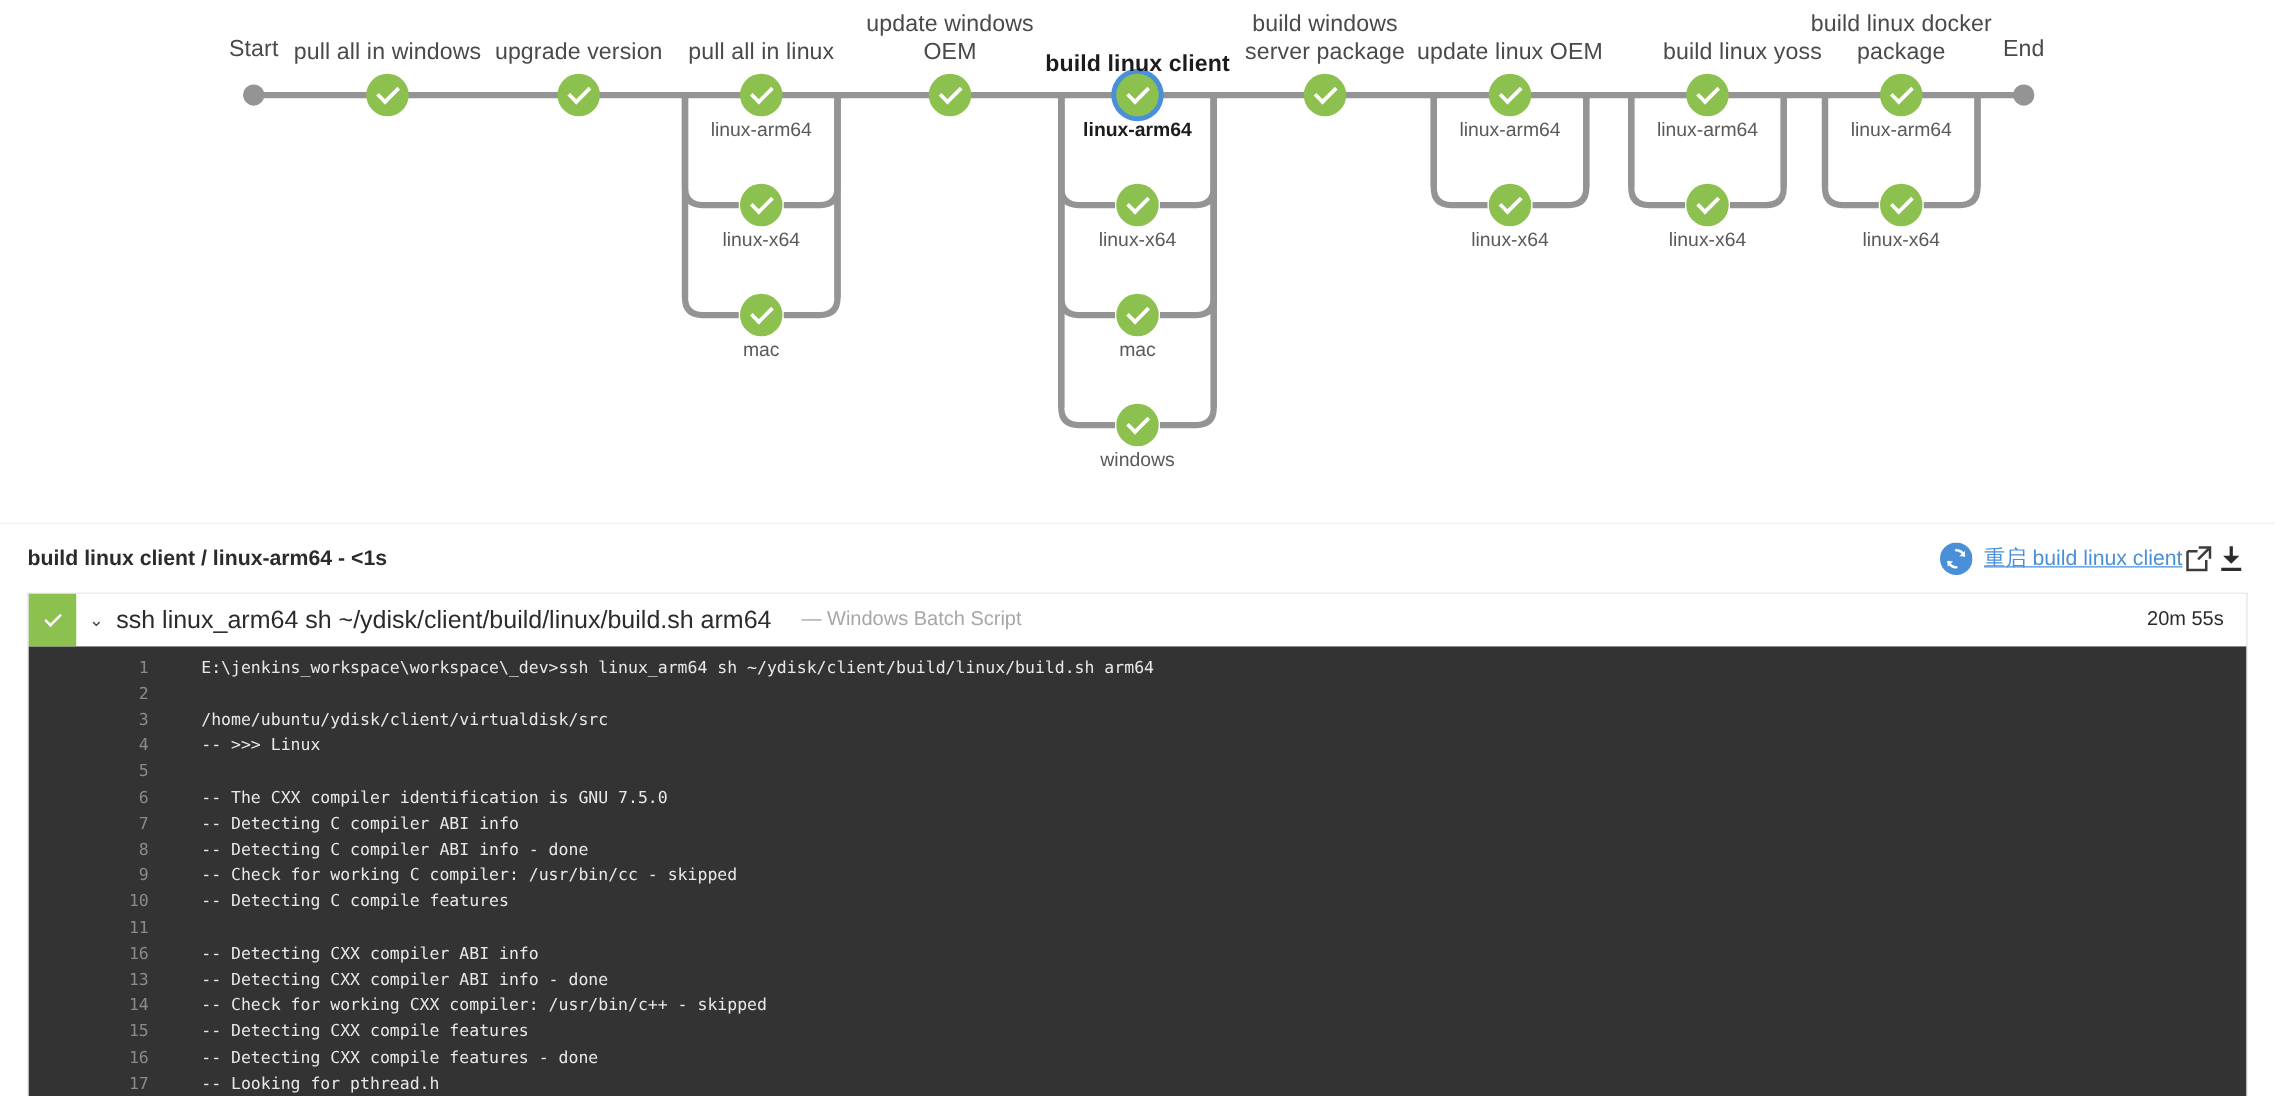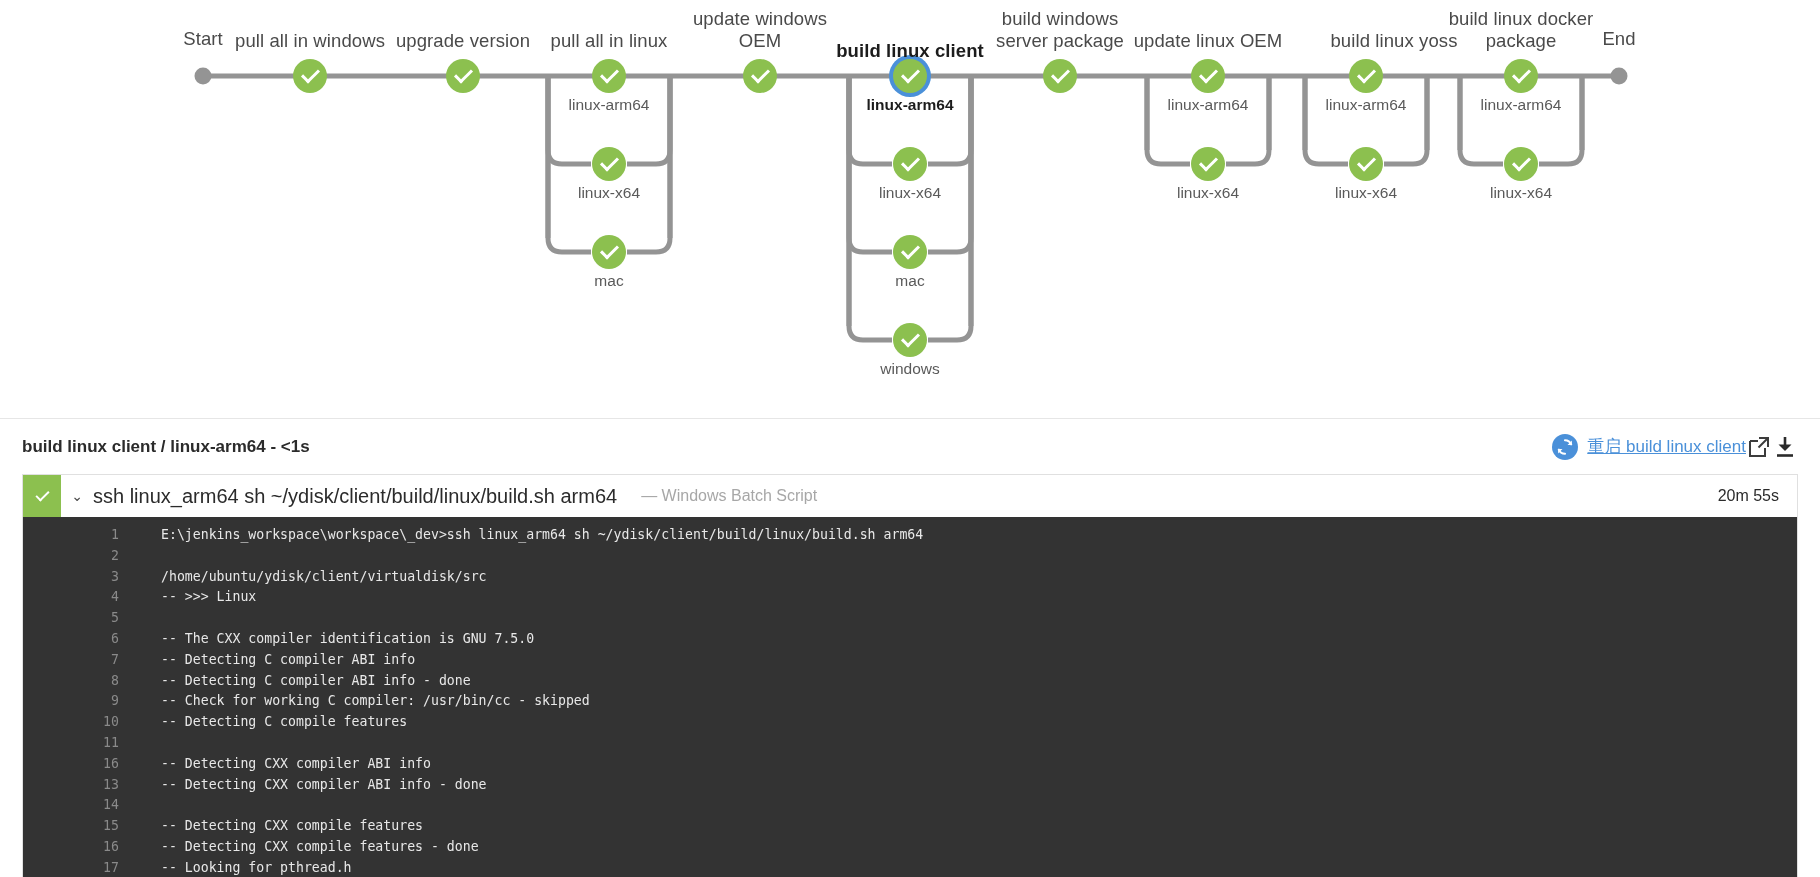--- a/index.html
+++ b/index.html
@@ -338,19 +338,19 @@
       <div class="log-line"><span class="log-num">4</span><span class="log-text">-- &gt;&gt;&gt; Linux</span></div>
       <div class="log-line"><span class="log-num">5</span></div>
       <div class="log-line"><span class="log-num">6</span><span class="log-text">-- The CXX compiler identification is GNU 7.5.0</span></div>
       <div class="log-line"><span class="log-num">7</span><span class="log-text">-- Detecting C compiler ABI info</span></div>
       <div class="log-line"><span class="log-num">8</span><span class="log-text">-- Detecting C compiler ABI info - done</span></div>
       <div class="log-line"><span class="log-num">9</span><span class="log-text">-- Check for working C compiler: /usr/bin/cc - skipped</span></div>
       <div class="log-line"><span class="log-num">10</span><span class="log-text">-- Detecting C compile features</span></div>
       <div class="log-line"><span class="log-num">11</span></div>
       <div class="log-line"><span class="log-num">16</span><span class="log-text">-- Detecting CXX compiler ABI info</span></div>
       <div class="log-line"><span class="log-num">13</span><span class="log-text">-- Detecting CXX compiler ABI info - done</span></div>
-      <div class="log-line"><span class="log-num">14</span></div>
+      <div class="log-line"><span class="log-num">14</span><span class="log-text">-- Check for working CXX compiler: /usr/bin/c++ - skipped</span></div>
       <div class="log-line"><span class="log-num">15</span><span class="log-text">-- Detecting CXX compile features</span></div>
       <div class="log-line"><span class="log-num">16</span><span class="log-text">-- Detecting CXX compile features - done</span></div>
       <div class="log-line"><span class="log-num">17</span><span class="log-text">-- Looking for pthread.h</span></div>
     </div>
 
 </div>
 
 </body></html>

